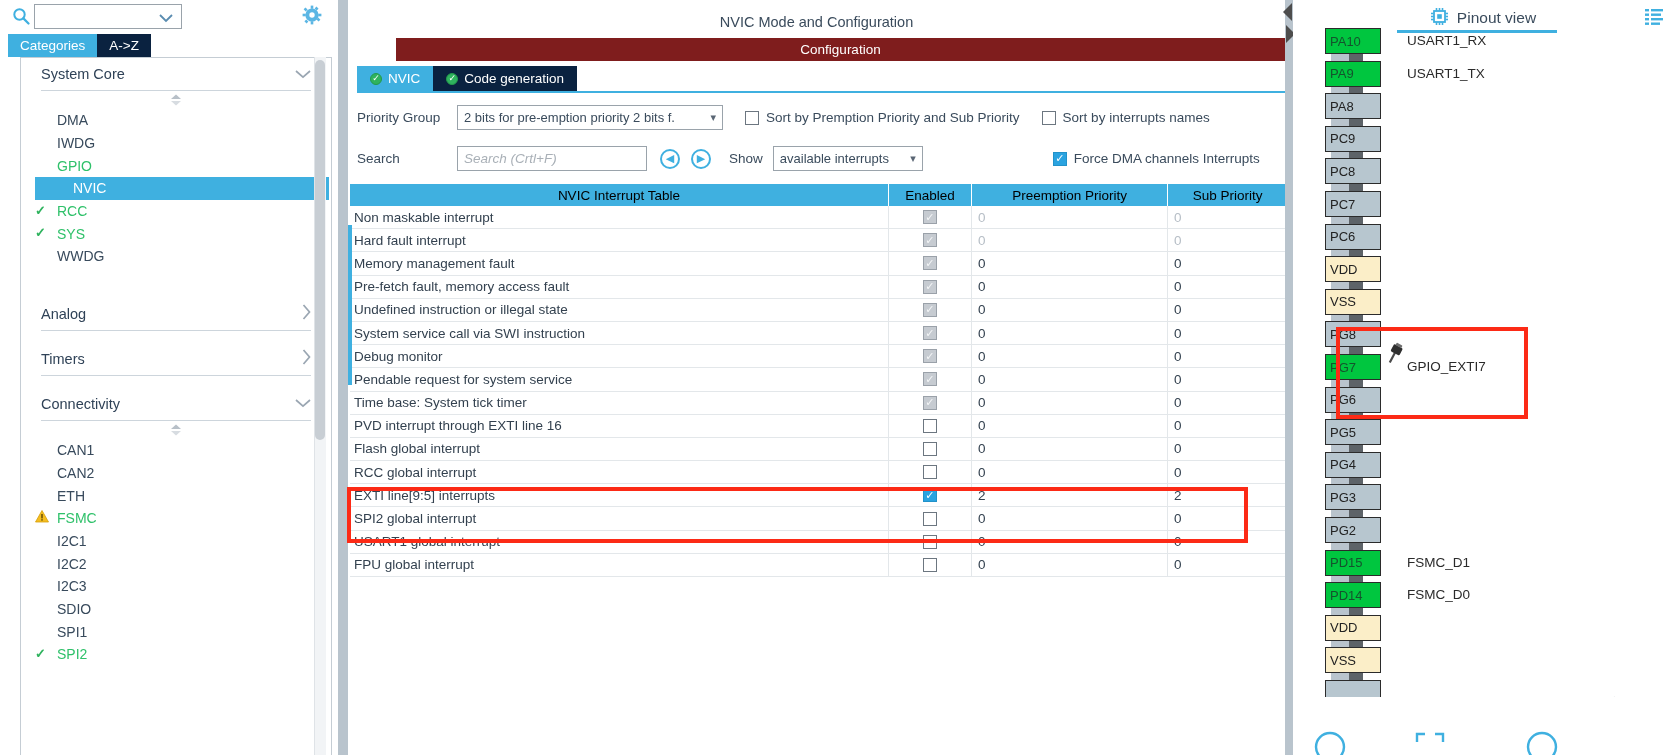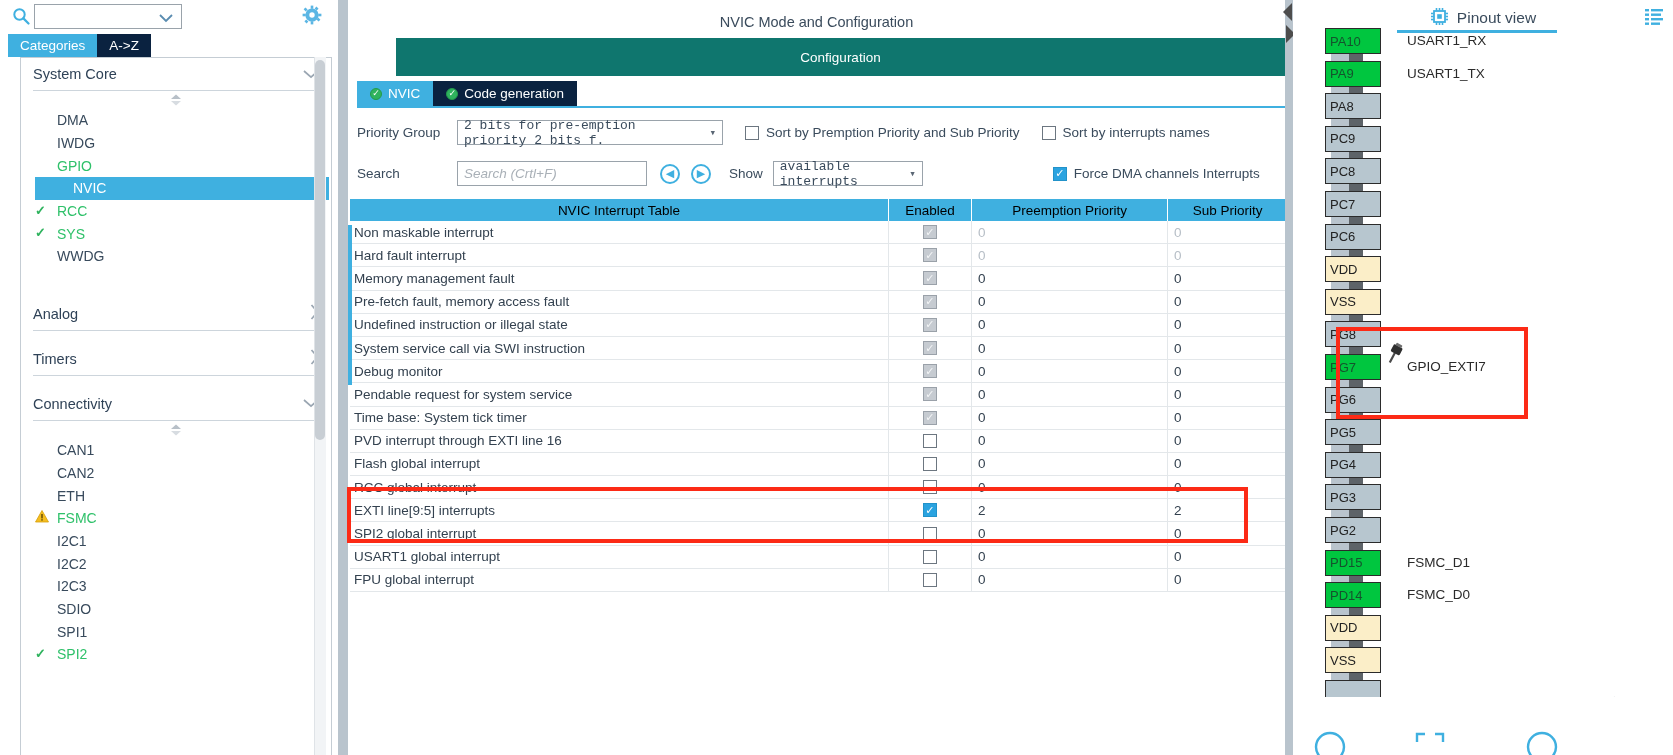--- a/index.html
+++ b/index.html
@@ -46,21 +46,21 @@
   }
   .tree-scroll-track {
     position:absolute; left: 314px; top: 57px; width: 12px; height: 698px;
     background: #f2f4f6; border-left: 1px solid #dfe3e7;
   }
   .tree-scroll-thumb {
     position:absolute; left: 315px; top: 60px; width: 10px; height: 380px;
     background: #c8ced4; border-radius: 5px;
   }
   .grp {
-    margin: 0 12px; height: 33px; display:flex; align-items:center; justify-content: space-between;
+    margin: 0 20px; height: 33px; display:flex; align-items:center; justify-content: space-between;
     border-bottom: 1px solid #cdd5dc; font-size: 14.5px; color:#2f4257;
     cursor: pointer;
   }
   .chev { color:#9aa6b2; font-size: 13px; }
   .spinner {
     height: 18px; display:flex; align-items:center; justify-content:center; color:#b8c0c8; font-size: 9px; line-height: 6px;
     flex-direction: column;
   }
   .ip-item {
     height: 22.7px; display:flex; align-items:center; padding-left: 36px; font-size: 14px;
@@ -85,21 +85,21 @@
   
   #main {
     position: absolute; left: 348px; top: 6px; width: 937px; height: 755px;
     background: #ffffff;
   }
   .mode-title {
     height: 32px; display:flex; align-items:center; justify-content:center;
     font-size: 14.5px; color: #3a4b5c; background:#ffffff;
   }
   .cfg-bar {
-    height: 38px; background: #0f766e; color: #ffffff; font-size: 13.5px;
+    height: 23px; background: #7f1d1d; color: #ffffff; font-size: 13.5px;
     display:flex; align-items:center; justify-content:center;margin-left:48px;
   }
   .sub-tabs { height: 25px; display:flex; padding-left: 9px; background:#ffffff; margin-top: 5px;}
   .sub-tab {
     height: 25px; display:flex; align-items:center; gap: 6px; padding: 0 13px;
     font-size: 13.5px; color: #ffffff; cursor:pointer;
   }
   .sub-tab.active { background: #3fb0e0; }
   .sub-tab.inactive { background: #0a2240; }
   .dot-ok {
@@ -108,21 +108,21 @@
     color: #ffffff; font-size: 9px; line-height: 1; border: 1px solid #239a4c;
   }
   .blue-rule { height: 2px; background: #3fb0e0; margin-left: 9px; margin-right: 0; }
 
   .ctrl-rows { padding: 9px 0 0 9px; }
   .crow { display:flex; align-items:center; height: 31px; }
   .lbl { font-size: 13.5px; color:#3a4b5c; }
   .sel-box {
     border: 1px solid #9aa3ab; background:#ffffff; height: 25px;
     display:flex; align-items:center; padding: 0 6px; font-size: 13px; color:#3a4b5c;
-    position: relative; cursor: pointer; font-family: Liberation Mono, monospace;
+    position: relative; cursor: pointer;
   }
   .sel-box .caret { margin-left: auto; padding-left: 6px; color:#5a6674; font-size: 11px;}
   .txt-in {
     border: 1px solid #9aa3ab; background:#ffffff; height: 25px; width: 190px;
     display:flex; align-items:center; padding: 0 6px;
     font-size: 13.5px; color:#a9b0b7; font-style: italic;
   }
   .cbx {
     width: 14px; height: 14px; border: 1px solid #6c7680; background: #ffffff;
     display:inline-flex; align-items:center; justify-content:center;

